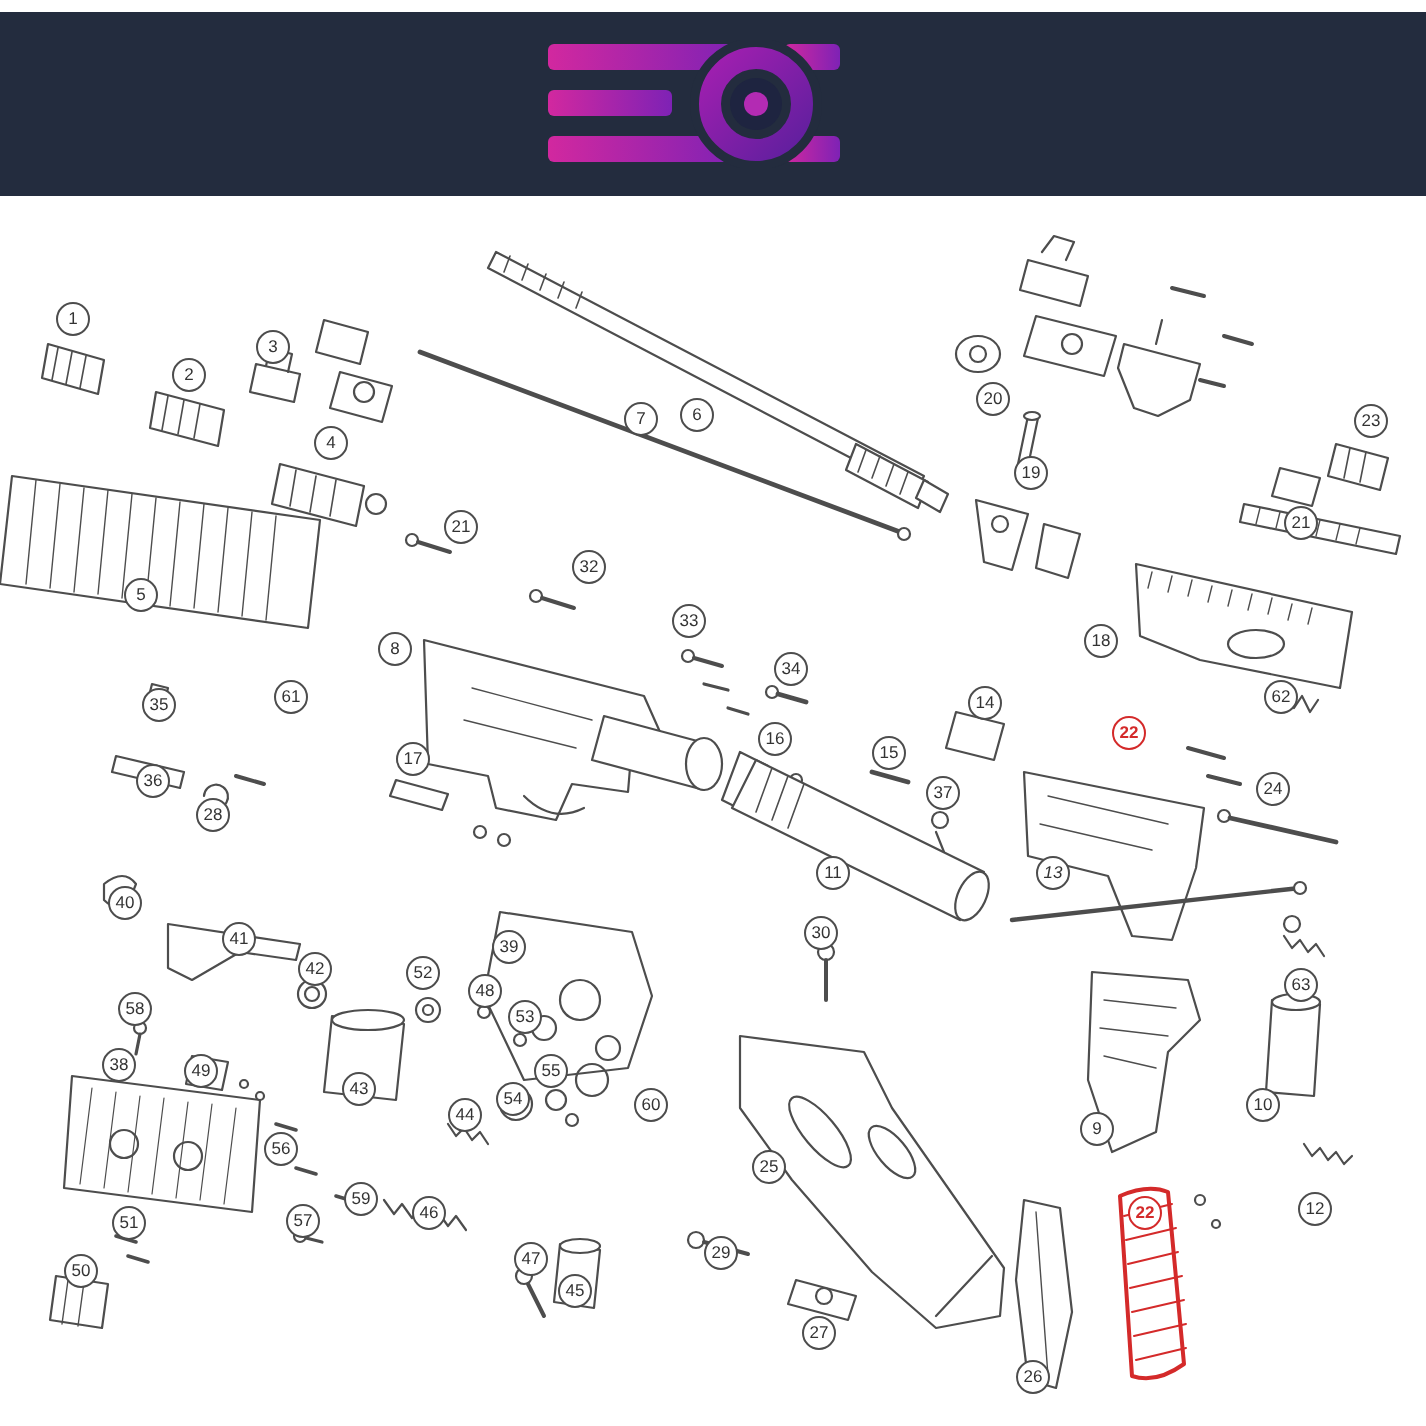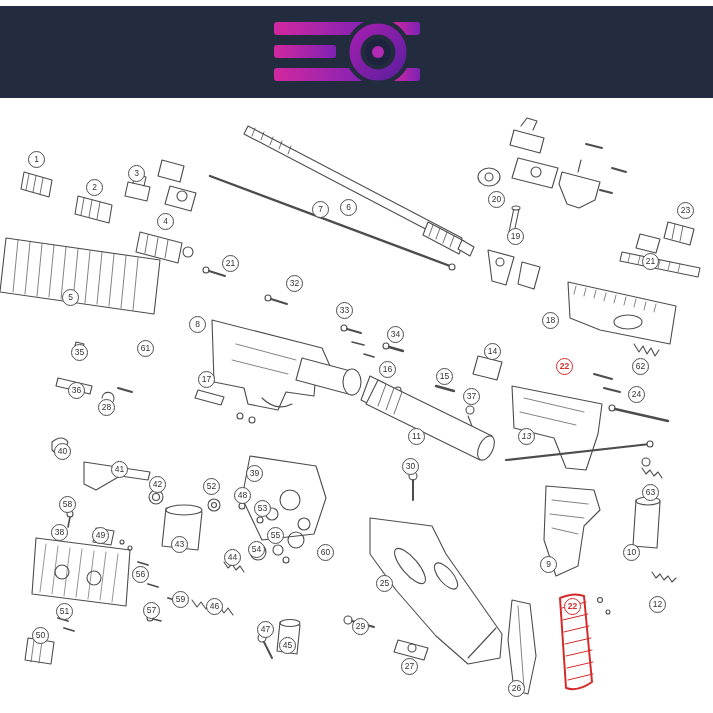--- a/index.html
+++ b/index.html
@@ -359,21 +359,21 @@
         <div class="callout" style="left: 472px; top: 397px;">37</div>
         <div class="callout" style="left: 417px; top: 437px;">11</div>
         <div class="callout" style="left: 411px; top: 467px;">30</div>
         <div class="callout" style="left: 527px; top: 437px; font-style: italic;">13</div>
         <div class="callout" style="left: 497px; top: 200px;">20</div>
         <div class="callout" style="left: 516px; top: 237px;">19</div>
         <div class="callout" style="left: 686px; top: 211px;">23</div>
         <div class="callout" style="left: 651px; top: 262px;">21</div>
         <div class="callout" style="left: 551px; top: 321px;">18</div>
         <div class="callout highlight" style="left: 565px; top: 367px;">22</div>
-        <div class="callout" style="left: 641px; top: 367px;">62</div>
+        <div class="callout" style="left: 641px; top: 349px;">62</div>
         <div class="callout" style="left: 637px; top: 395px;">24</div>
         <div class="callout" style="left: 651px; top: 493px;">63</div>
         <div class="callout" style="left: 632px; top: 553px;">10</div>
         <div class="callout" style="left: 658px; top: 605px;">12</div>
         <div class="callout" style="left: 549px; top: 565px;">9</div>
         <div class="callout" style="left: 63px; top: 452px;">40</div>
         <div class="callout" style="left: 120px; top: 470px;">41</div>
         <div class="callout" style="left: 158px; top: 485px;">42</div>
         <div class="callout" style="left: 212px; top: 487px;">52</div>
         <div class="callout" style="left: 255px; top: 474px;">39</div>

